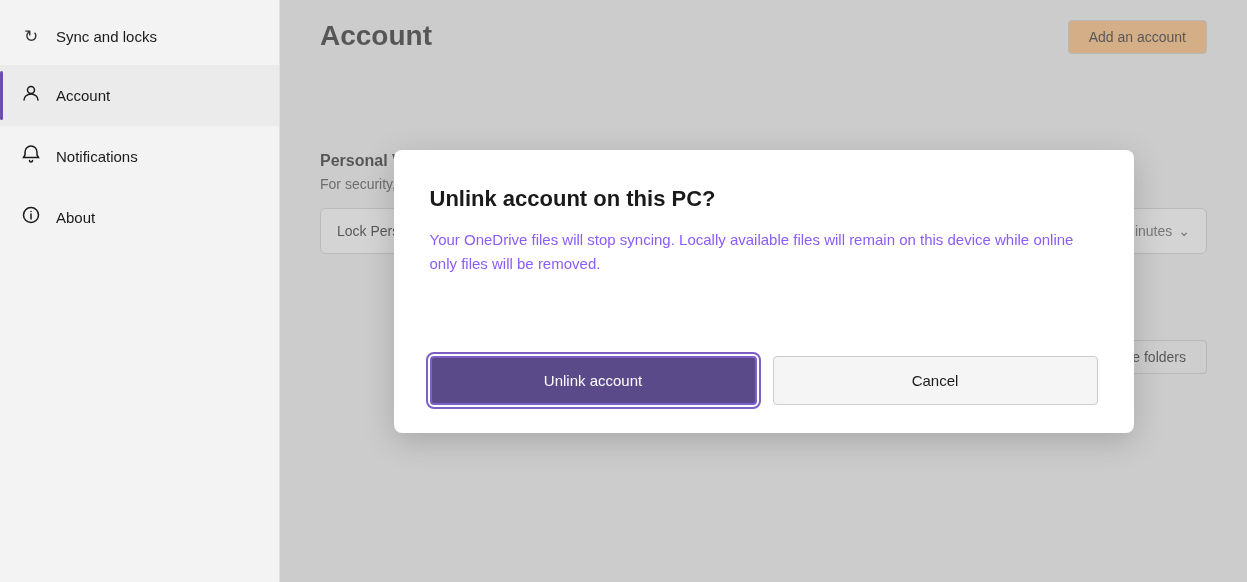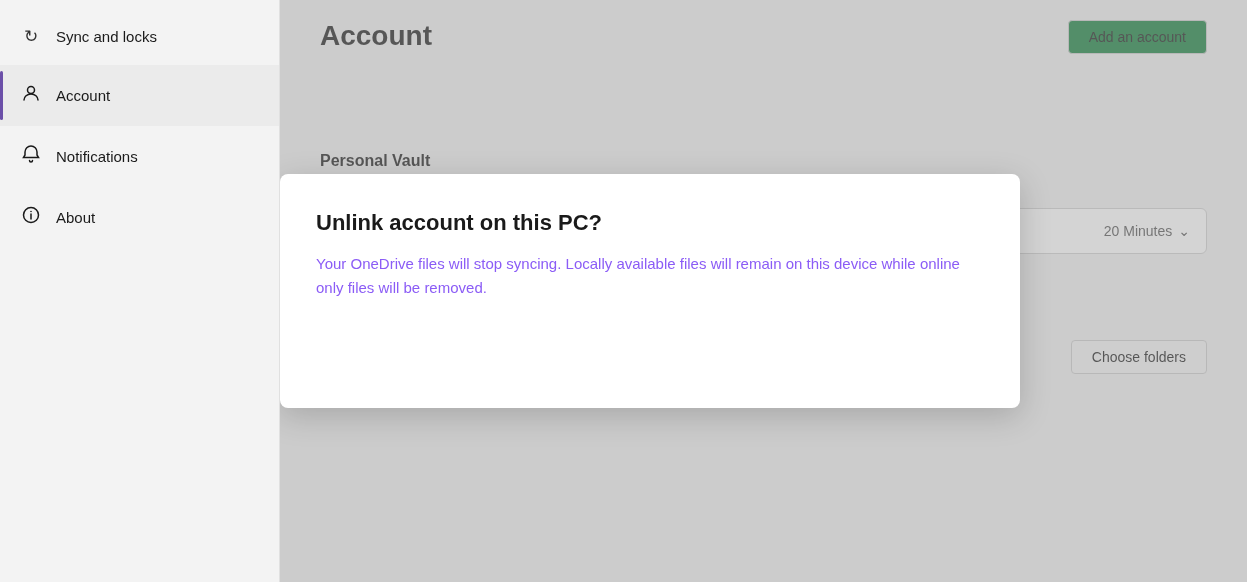--- a/index.html
+++ b/index.html
@@ -83,21 +83,21 @@
       font-weight: 700;
       color: #1a1a1a;
       margin-bottom: 24px;
     }
 
     .add-account-btn {
       position: absolute;
       top: 20px;
       right: 40px;
       padding: 8px 20px;
-      background: #15803d;
+      background: #fdba74;
       border: 1px solid #ccc;
       border-radius: 4px;
       font-size: 14px;
       cursor: pointer;
       color: #1a1a1a;
     }
 
     .choose-folders-btn {
       position: absolute;
       top: 340px;
@@ -155,20 +155,21 @@
       cursor: pointer;
     }
 
     
     .overlay {
       position: absolute;
       top: 0; left: 0; right: 0; bottom: 0;
       background: rgba(160,160,160,0.45);
       display: flex;
       align-items: center;
+      justify-content: center;
       z-index: 100;
     }
 
     .dialog {
       background: #fff;
       border-radius: 8px;
       padding: 36px 36px 28px 36px;
       width: 740px;
       max-width: 90%;
       box-shadow: 0 8px 32px rgba(0,0,0,0.18);
@@ -274,16 +275,20 @@
           <span>20 Minutes</span>
           <span>⌄</span>
         </div>
       </div>
     </div>
 
     <div class="overlay">
       <div class="dialog">
         <div class="dialog-title">Unlink account on this PC?</div>
         <div class="dialog-body">Your OneDrive files will stop syncing. Locally available files will remain on this device while online only files will be removed.</div>
+        <div class="dialog-actions">
+          <button class="btn-unlink">Unlink account</button>
+          <button class="btn-cancel">Cancel</button>
+        </div>
       </div>
     </div>
   </div>
 </div>
 
 </body></html>

